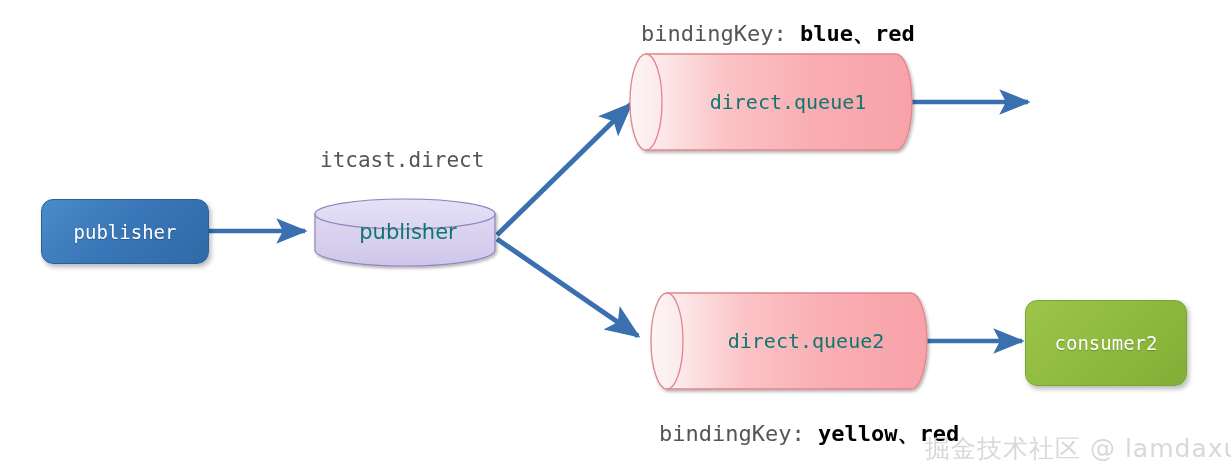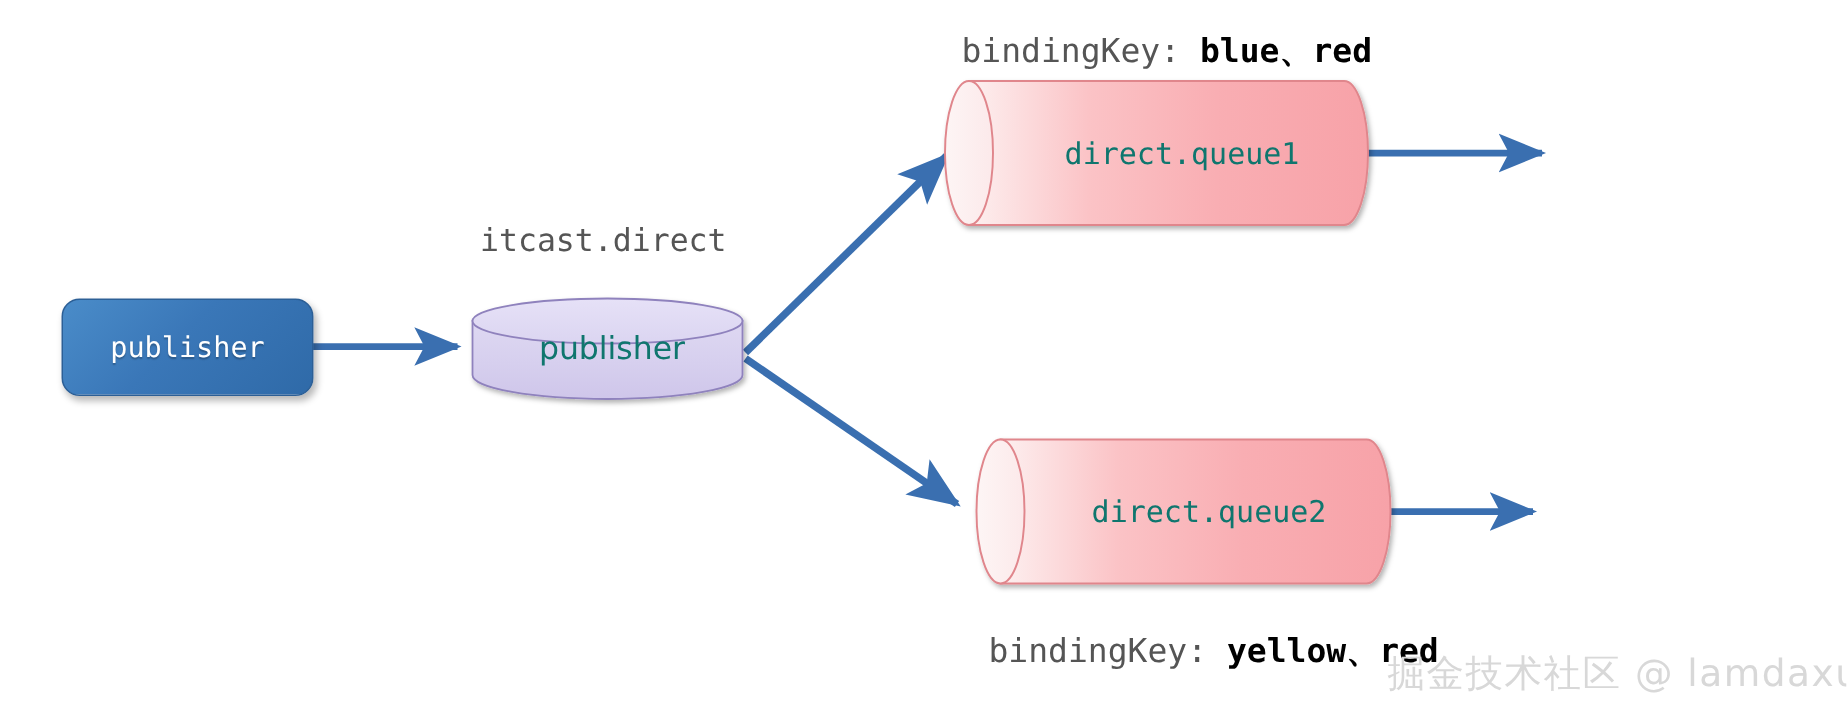--- a/index.html
+++ b/index.html
@@ -191,20 +191,23 @@
       <g filter="url(#softshadow)">
         <path d="M18,2 L262,2 A16,48 0 0 1 262,98 L18,98 Z" fill="url(#gradQueue)" stroke="#e0868c" stroke-width="1.3"></path>
         <ellipse cx="18" cy="50" rx="16" ry="48" fill="url(#gradQueueCap)" stroke="#e0868c" stroke-width="1.3"></ellipse>
       </g>
     </svg>
     <div class="cyl-text queue-text">
       <span>direct.queue2</span>
     </div>
   </div>
 
+  <div class="node-box node-consumer" style="left:1025px; top:300px; width:160px; height:84px;">
+    <span>consumer2</span>
+  </div>
 
   <div class="label" style="left:659px; top:419px; font-size:22px;">
     <span>bindingKey:</span>
     <span class="key-val">yellow、red</span>
   </div>
 
   <div class="watermark" style="left:925px; top:432px;">掘金技术社区 @ lamdaxu</div>
 
 </div>
 

